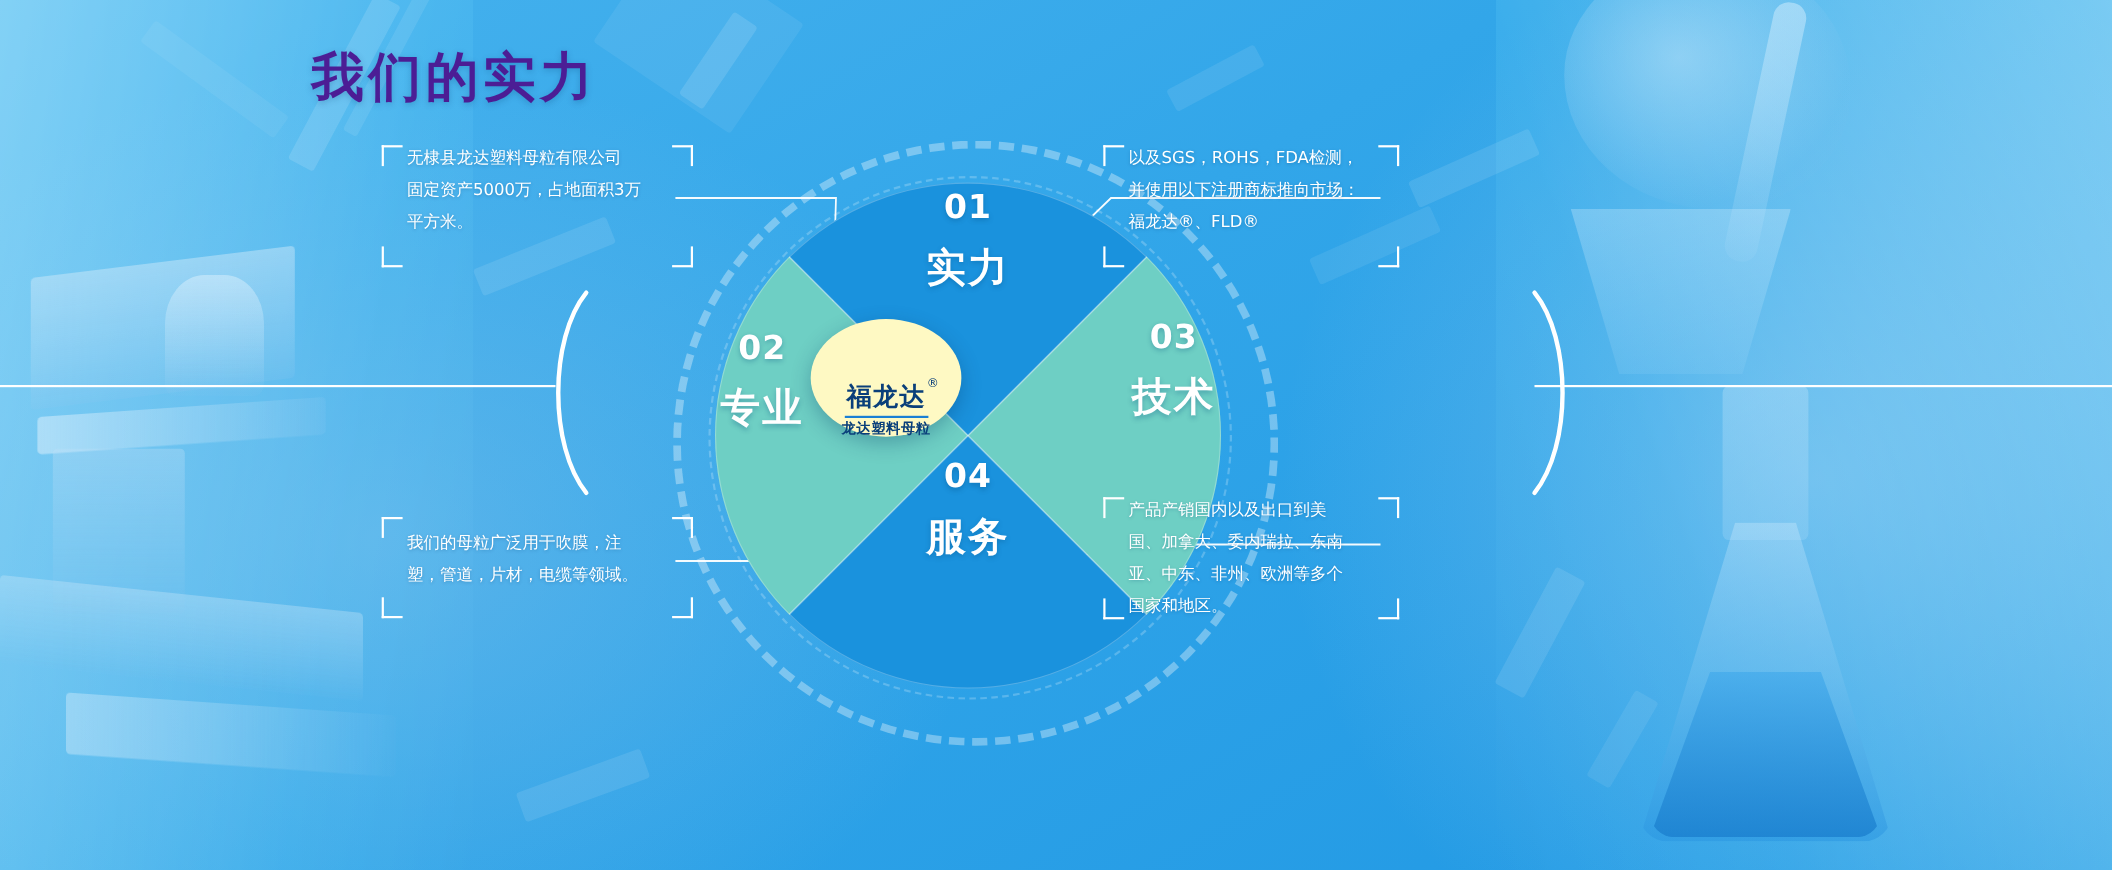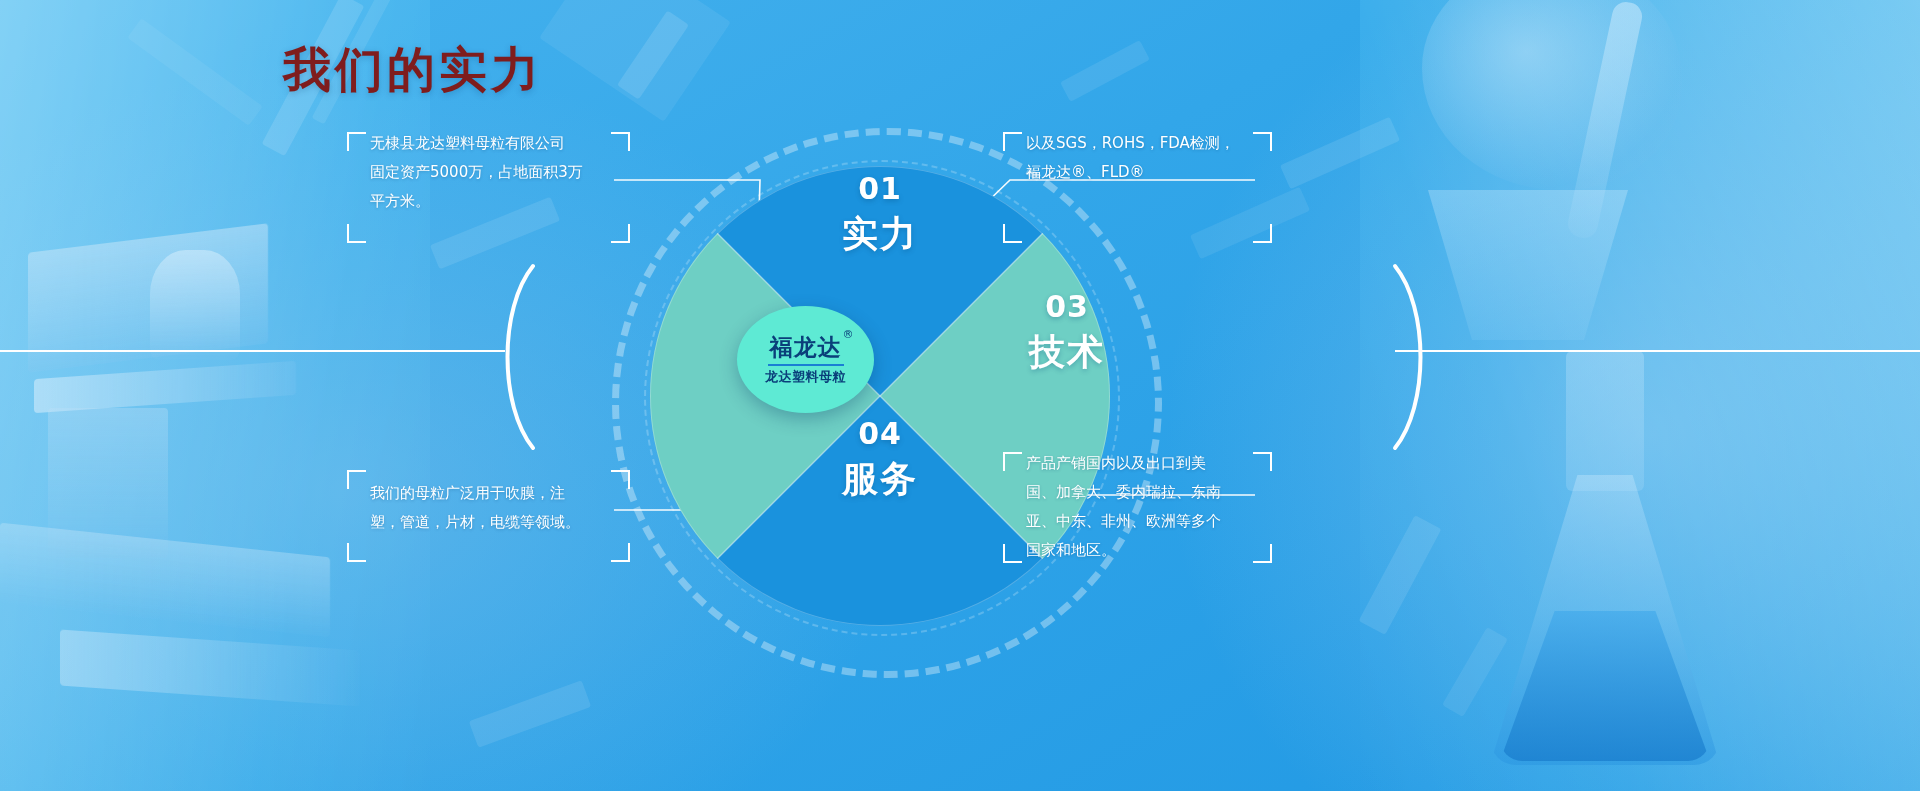--- a/index.html
+++ b/index.html
@@ -65,21 +65,21 @@
   .shard.g{left:1340px;top:560px;width:120px;height:30px;transform:rotate(-62deg);background:rgba(255,255,255,.10);}
   .shard.h{left:1280px;top:140px;width:120px;height:26px;transform:rotate(-24deg);background:rgba(255,255,255,.10);}
   .shard.i{left:1190px;top:210px;width:120px;height:26px;transform:rotate(-24deg);background:rgba(255,255,255,.08);}
   .shard.j{left:1060px;top:60px;width:90px;height:22px;transform:rotate(-28deg);background:rgba(255,255,255,.09);}
   .shard.k{left:1430px;top:660px;width:90px;height:24px;transform:rotate(-60deg);background:rgba(255,255,255,.08);}
   .shard.l{left:120px;top:60px;width:150px;height:24px;transform:rotate(36deg);background:rgba(255,255,255,.06);}
   .hrule-l{position:absolute;left:0;top:350px;width:505px;height:2px;background:#ffffff;}
   .hrule-r{position:absolute;left:1395px;top:350px;width:525px;height:2px;background:#ffffff;}
 
   
-  .title{position:absolute;left:283px;top:38px;color:#7f1d1d;font-size:48px;font-weight:bold;
+  .title{position:absolute;left:283px;top:38px;color:#4c1d95;font-size:48px;font-weight:bold;
     letter-spacing:4px;text-shadow:0 2px 6px rgba(0,60,110,.25);
     font-family:"DejaVu Sans","Liberation Sans",sans-serif;}
 
   
   .ring{position:absolute;border-radius:50%;}
   .ring.outer{left:612px;top:128px;width:536px;height:536px;
     border:7px dashed rgba(255,255,255,.34);}
   .ring.inner{left:644px;top:160px;width:472px;height:472px;
     border:2px dashed rgba(255,255,255,.22);}
 
@@ -89,32 +89,32 @@
   .paren.left{left:487px;top:262px;}
   .paren.right{left:1381px;top:262px;}
 
   
   .pie{position:absolute;left:650px;top:166px;width:460px;height:460px;}
   .pie svg{display:block;}
   .quad-label{position:absolute;color:#fff;text-align:center;
     font-family:"DejaVu Sans","Liberation Sans",sans-serif;
     text-shadow:0 2px 5px rgba(0,70,120,.30);pointer-events:none;}
   .quad-num{font-size:30px;font-weight:bold;letter-spacing:1px;line-height:1.1;}
-  .quad-txt{font-size:36px;font-weight:bold;letter-spacing:2px;line-height:1.15;margin-top:8px;}
+  .quad-txt{font-size:36px;font-weight:bold;letter-spacing:2px;line-height:1.15;margin-top:18px;}
 
   .q1{left:700px;top:172px;width:360px;}
   .q4{left:700px;top:417px;width:360px;}
   .q2{left:598px;top:300px;width:190px;}
   .q3{left:972px;top:290px;width:190px;}
 
   
-  .logo{position:absolute;left:737px;top:306px;width:137px;height:107px;
-    background:#5eead4;border-radius:50%;
+  .logo{position:absolute;left:737px;top:290px;width:137px;height:107px;
+    background:#fef9c3;border-radius:50%;
     box-shadow:0 6px 18px rgba(0,50,95,.30);
-    display:flex;flex-direction:column;align-items:center;justify-content:center;}
+    display:flex;flex-direction:column;align-items:center;justify-content:flex-end;}
   .logo-main{position:relative;color:#0a3f7a;font-size:23px;font-weight:bold;letter-spacing:1px;
     font-family:"DejaVu Sans","Liberation Sans",sans-serif;line-height:1;}
   .logo-reg{position:absolute;right:-13px;top:-7px;font-size:11px;font-weight:normal;color:#0a3f7a;}
   .logo-bar{width:76px;height:2px;background:#1a7fd4;margin:5px 0 4px;}
   .logo-sub{color:#0a3f7a;font-size:13px;font-weight:bold;letter-spacing:.5px;
     font-family:"DejaVu Sans","Liberation Sans",sans-serif;line-height:1;}
 
   
   .callout{position:absolute;color:#fff;font-size:15px;line-height:29px;
     font-family:"DejaVu Sans","Liberation Sans",sans-serif;
@@ -231,20 +231,24 @@
         <line x1="0" y1="0" x2="460" y2="460" stroke="rgba(255,255,255,.45)" stroke-width="1.4"></line>
         <line x1="460" y1="0" x2="0" y2="460" stroke="rgba(255,255,255,.45)" stroke-width="1.4"></line>
       </g>
     </svg>
   </div>
 
   <div class="quad-label q1">
     <div class="quad-num">01</div>
     <div class="quad-txt">实力</div>
   </div>
+  <div class="quad-label q2">
+    <div class="quad-num">02</div>
+    <div class="quad-txt">专业</div>
+  </div>
   <div class="quad-label q3">
     <div class="quad-num">03</div>
     <div class="quad-txt">技术</div>
   </div>
   <div class="quad-label q4">
     <div class="quad-num">04</div>
     <div class="quad-txt">服务</div>
   </div>
 
   <div class="logo">
@@ -265,20 +269,21 @@
     <div class="ln">固定资产5000万，占地面积3万</div>
     <div class="ln">平方米。</div>
   </div>
 
   <div class="callout c-tr">
     <span class="corner tl"></span>
     <span class="corner tr"></span>
     <span class="corner bl"></span>
     <span class="corner br"></span>
     <div class="ln">以及SGS，ROHS，FDA检测，</div>
+    <div class="ln">并使用以下注册商标推向市场：</div>
     <div class="ln">福龙达®、FLD®</div>
   </div>
 
   <div class="callout c-bl">
     <span class="corner tl"></span>
     <span class="corner tr"></span>
     <span class="corner bl"></span>
     <span class="corner br"></span>
     <div class="ln">我们的母粒广泛用于吹膜，注</div>
     <div class="ln">塑，管道，片材，电缆等领域。</div>

